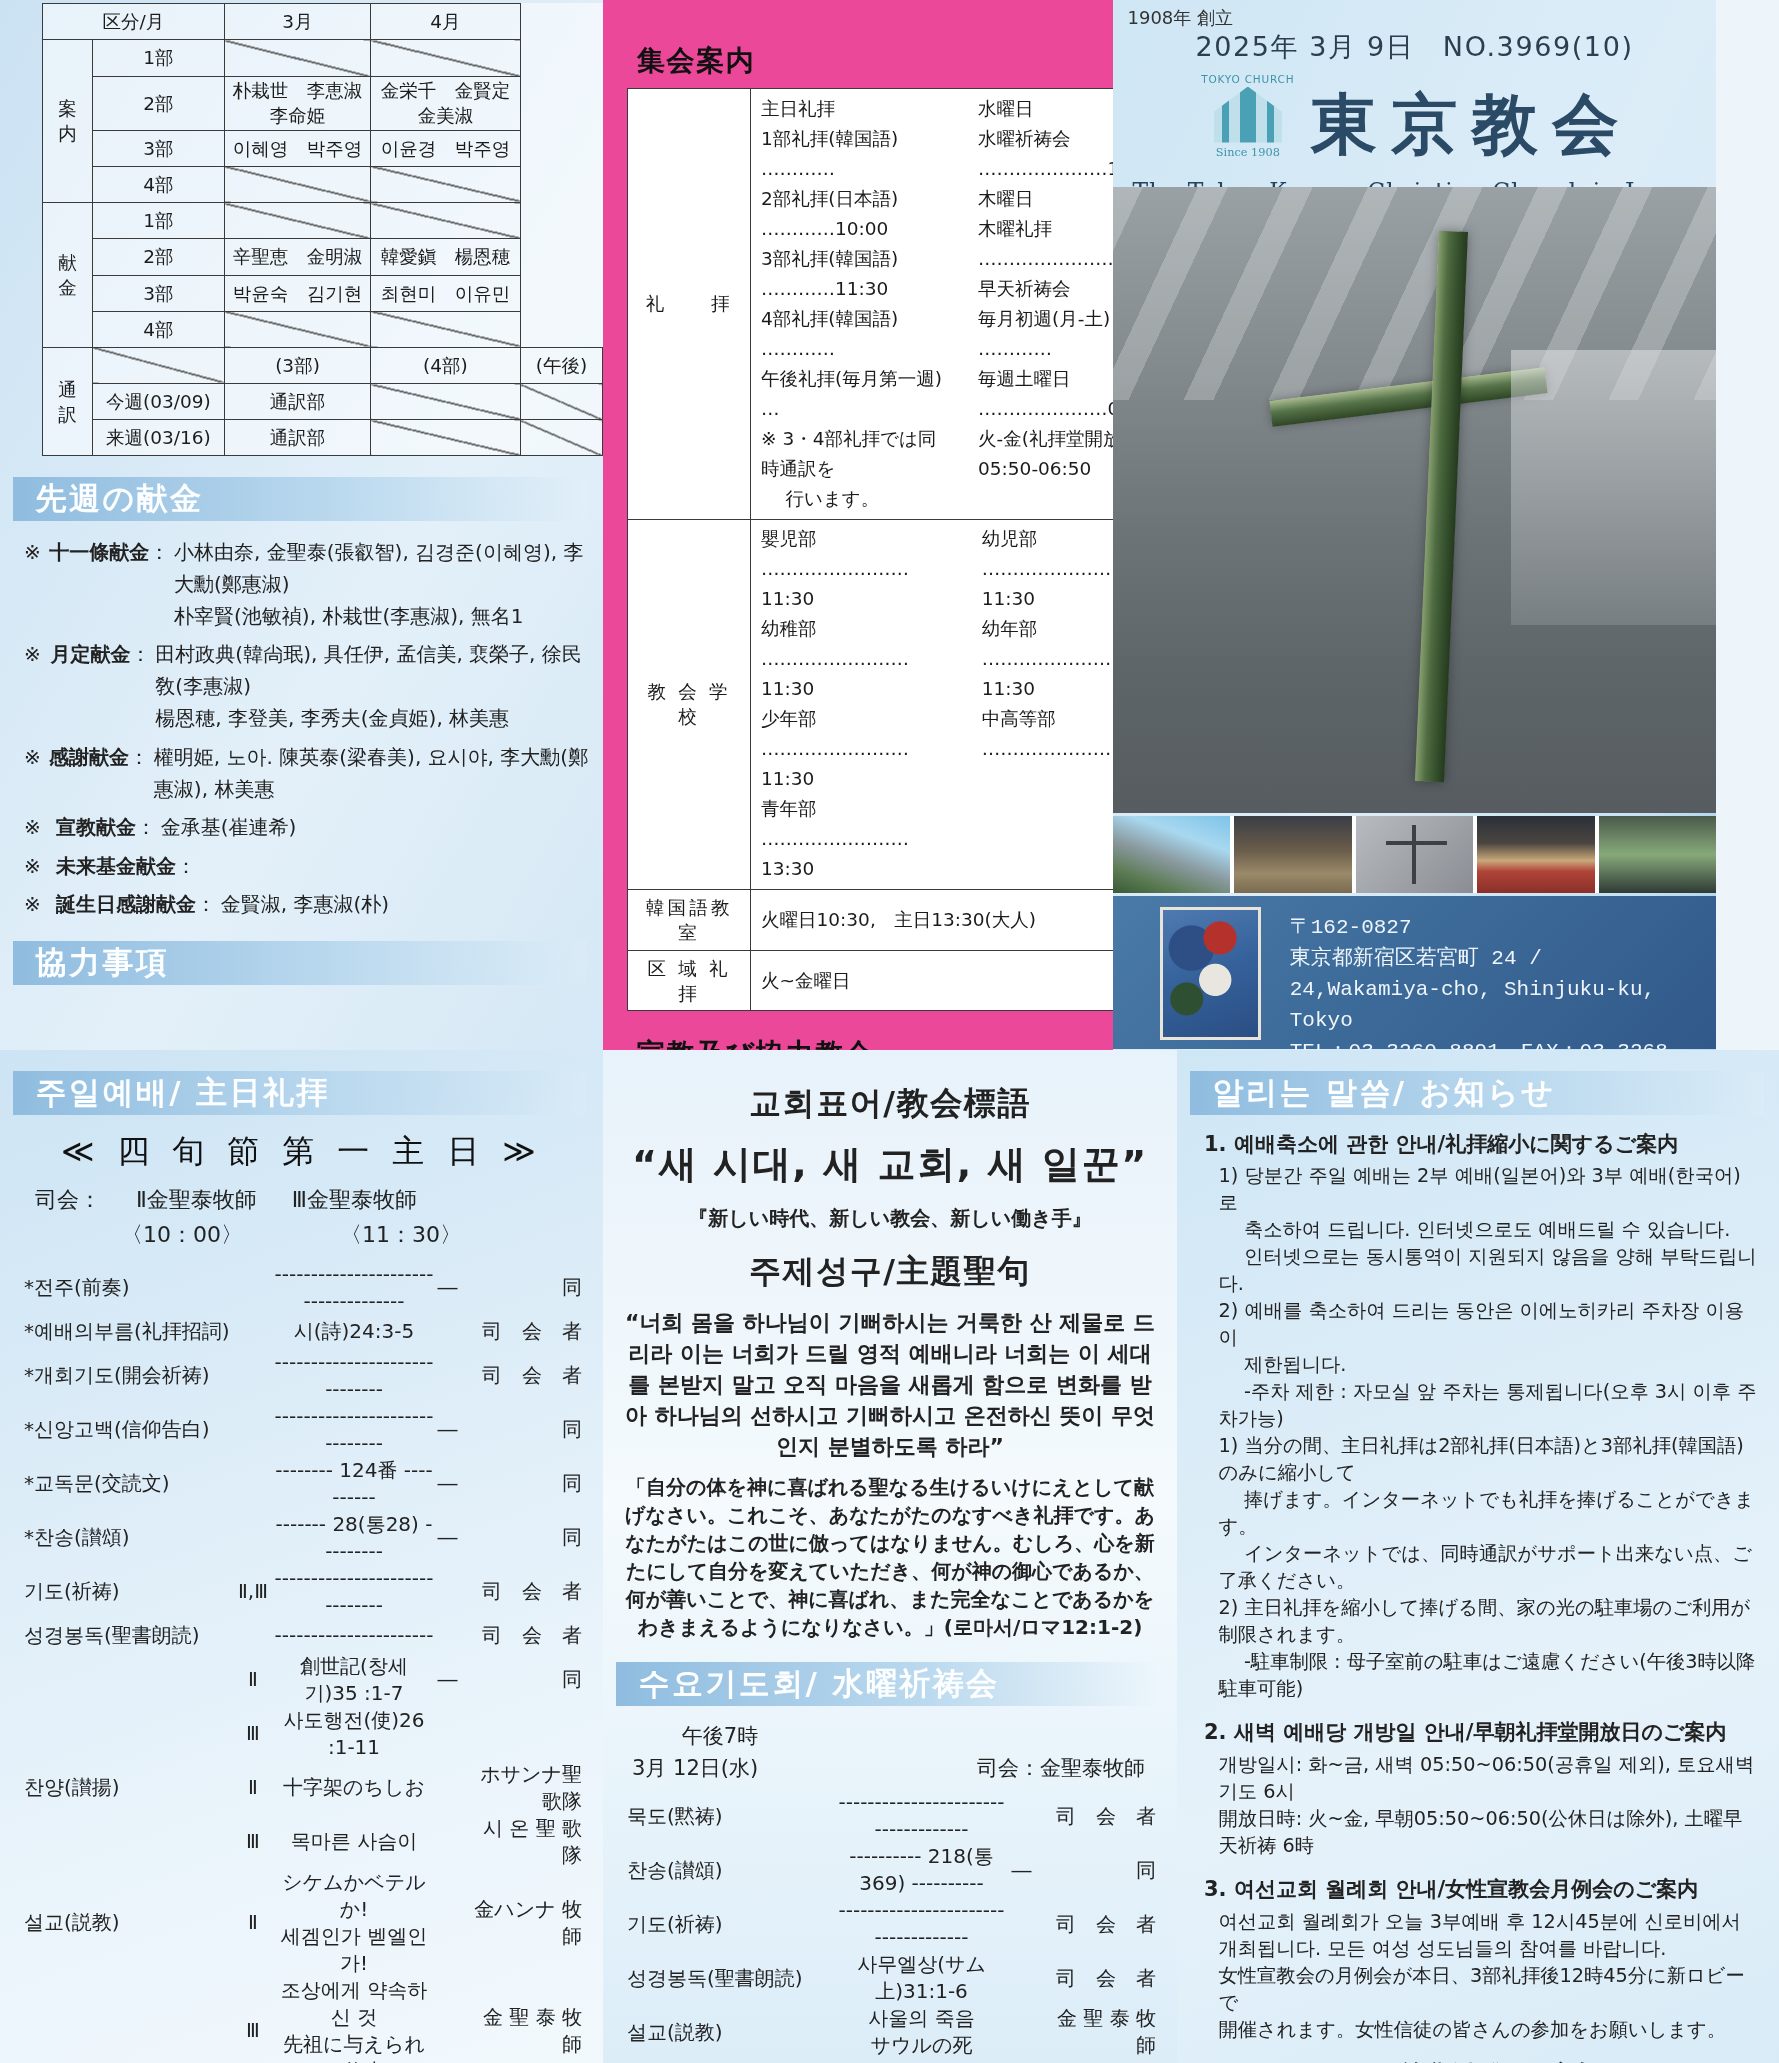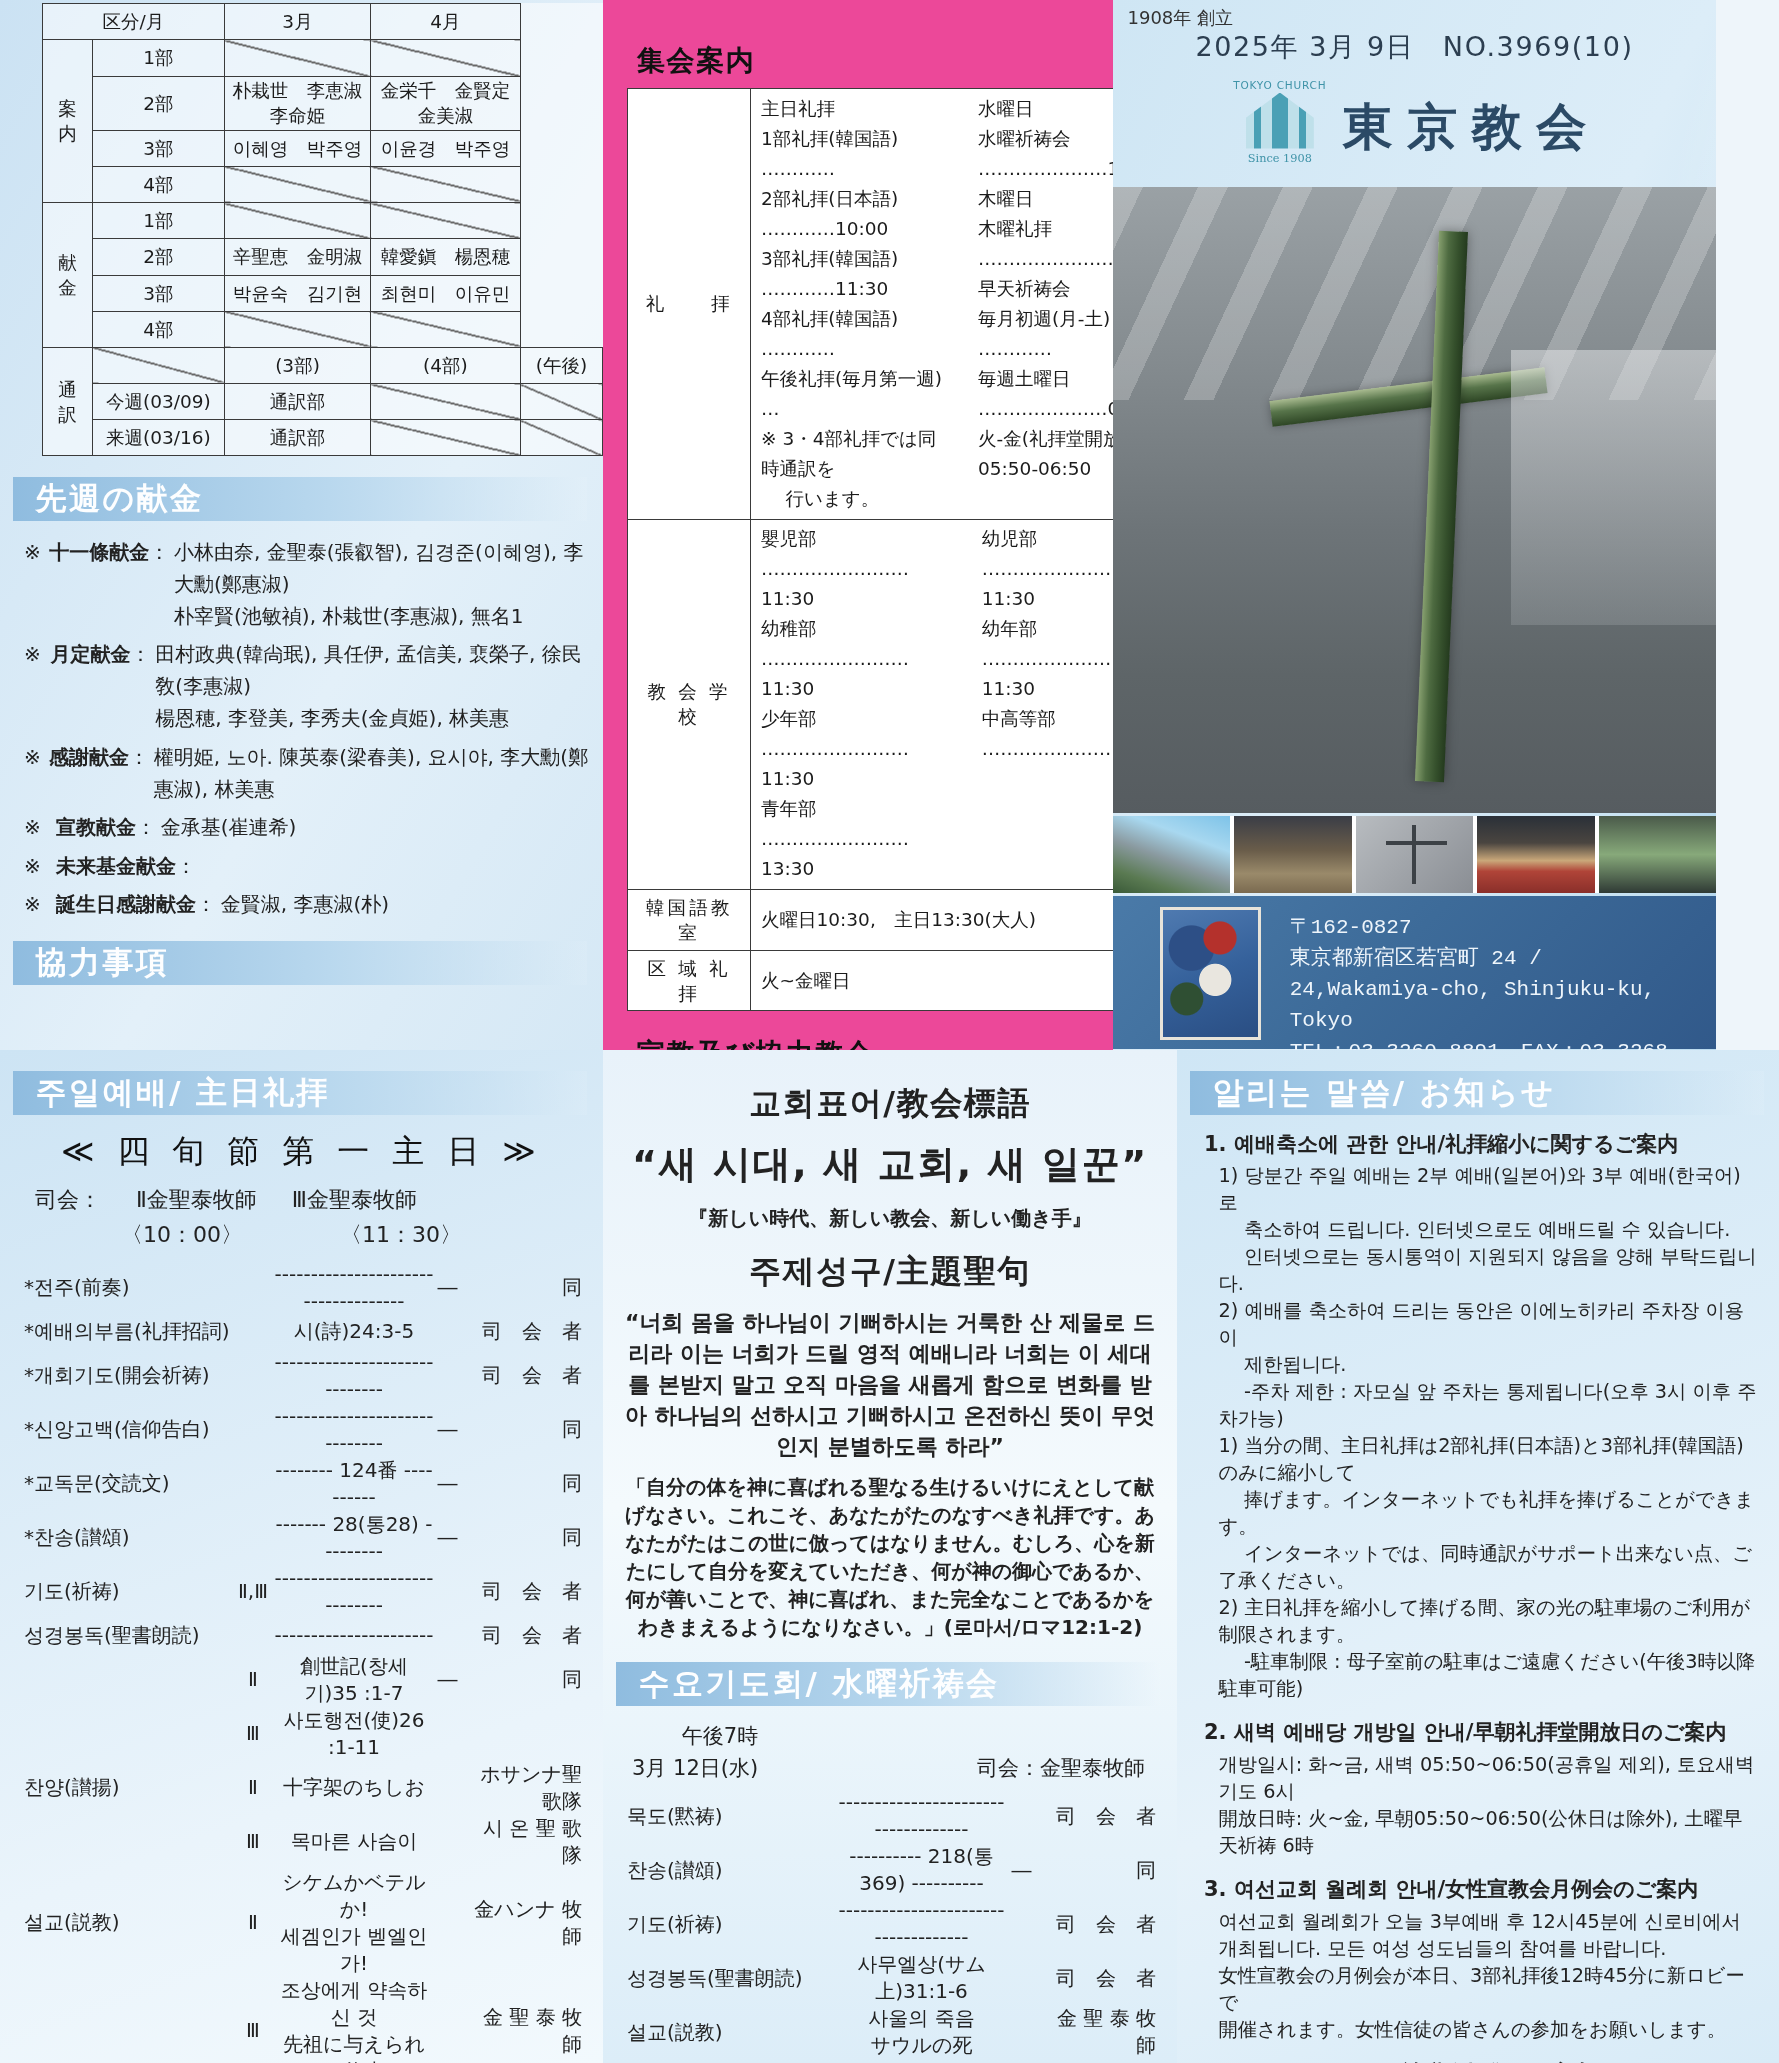--- a/index.html
+++ b/index.html
@@ -38,29 +38,29 @@
   .vlabel{text-align:center;width:103px;letter-spacing:3.2px;}
   .two{display:flex;gap:36px;}
   .two>div{line-height:30px;}
   
   .rt::before{content:"";position:absolute;right:-97px;top:0;width:258px;height:1050px;
       background:radial-gradient(ellipse 339px 725px at 120% 30%,rgba(255,255,255,0.55),rgba(255,255,255,0) 60%),
                  radial-gradient(ellipse 242px 613px at 95% 75%,rgba(140,190,225,0.5),rgba(255,255,255,0) 65%);}
   .founded{position:absolute;left:14.5px;top:6.4px;font-size:18px;color:#333;}
   .rhead{position:absolute;left:0;top:29px;width:100%;text-align:center;}
   .dateline{font-size:27px;color:#2c3e50;letter-spacing:1.6px;}
-  .namerow{display:flex;justify-content:center;align-items:center;margin-top:14px;gap:11.3px;}
+  .namerow{display:flex;justify-content:center;align-items:flex-end;margin-top:8px;gap:11.3px;}
   .logo{position:relative;width:103px;height:97px;text-align:center;}
   .logo .arc{font-size:10.5px;color:#3f93a8;letter-spacing:0.8px;}
   .logo .shape{width:68px;height:56px;margin:1.6px auto 0;position:relative;
       background:linear-gradient(90deg,#bfe0ea 0 12%, #4aa0b5 12% 22%, #bfe0ea 22% 38%, #4aa0b5 38% 62%, #bfe0ea 62% 78%, #4aa0b5 78% 88%, #bfe0ea 88%);
       clip-path:polygon(0 100%,0 45%,50% 0,100% 45%,100% 100%);}
   .logo .shape::after{content:"✝";position:absolute;left:50%;top:-21px;transform:translateX(-50%);color:#3f93a8;font-size:21px;}
   .logo .since{font-size:11.3px;color:#3f93a8;margin-top:3.2px;font-family:"DejaVu Serif",serif;}
-  .cname{font-family:"DejaVu Serif",serif;font-size:50px;color:#2b4a66;letter-spacing:14.5px;font-weight:bold;}
+  .cname{font-family:"DejaVu Serif",serif;font-size:66px;color:#2b4a66;letter-spacing:14.5px;font-weight:bold;}
   .cname-en{font-family:"DejaVu Serif",serif;font-size:23.4px;color:#24435e;margin-top:8px;letter-spacing:0.8px;}
   .photo{position:absolute;left:0;top:187px;width:603px;height:626px;
       background:linear-gradient(180deg,#9aa1a5 0%,#848b8f 28%,#6d7478 55%,#5e6568 78%,#565c60 100%);}
   .photo::before{content:"";position:absolute;left:0;top:0;width:100%;height:34%;
       background:repeating-linear-gradient(115deg,rgba(255,255,255,0.22) 0 27px,rgba(255,255,255,0) 27px 77px);}
   .photo::after{content:"";position:absolute;right:0;top:26%;width:34%;height:44%;
       background:linear-gradient(180deg,rgba(230,232,234,0.5),rgba(180,186,190,0.25));}
   .cbar-v{position:absolute;left:52%;top:7%;width:29px;height:88%;transform:rotate(2.5deg);
       background:linear-gradient(90deg,#87a06f 0%,#4e6b41 35%,#35502c 70%,#243a1e 100%);box-shadow:0 0 11.3px rgba(0,0,0,0.35);}
   .cbar-h{position:absolute;left:26%;top:31.5%;width:46%;height:26px;transform:rotate(-7deg);

